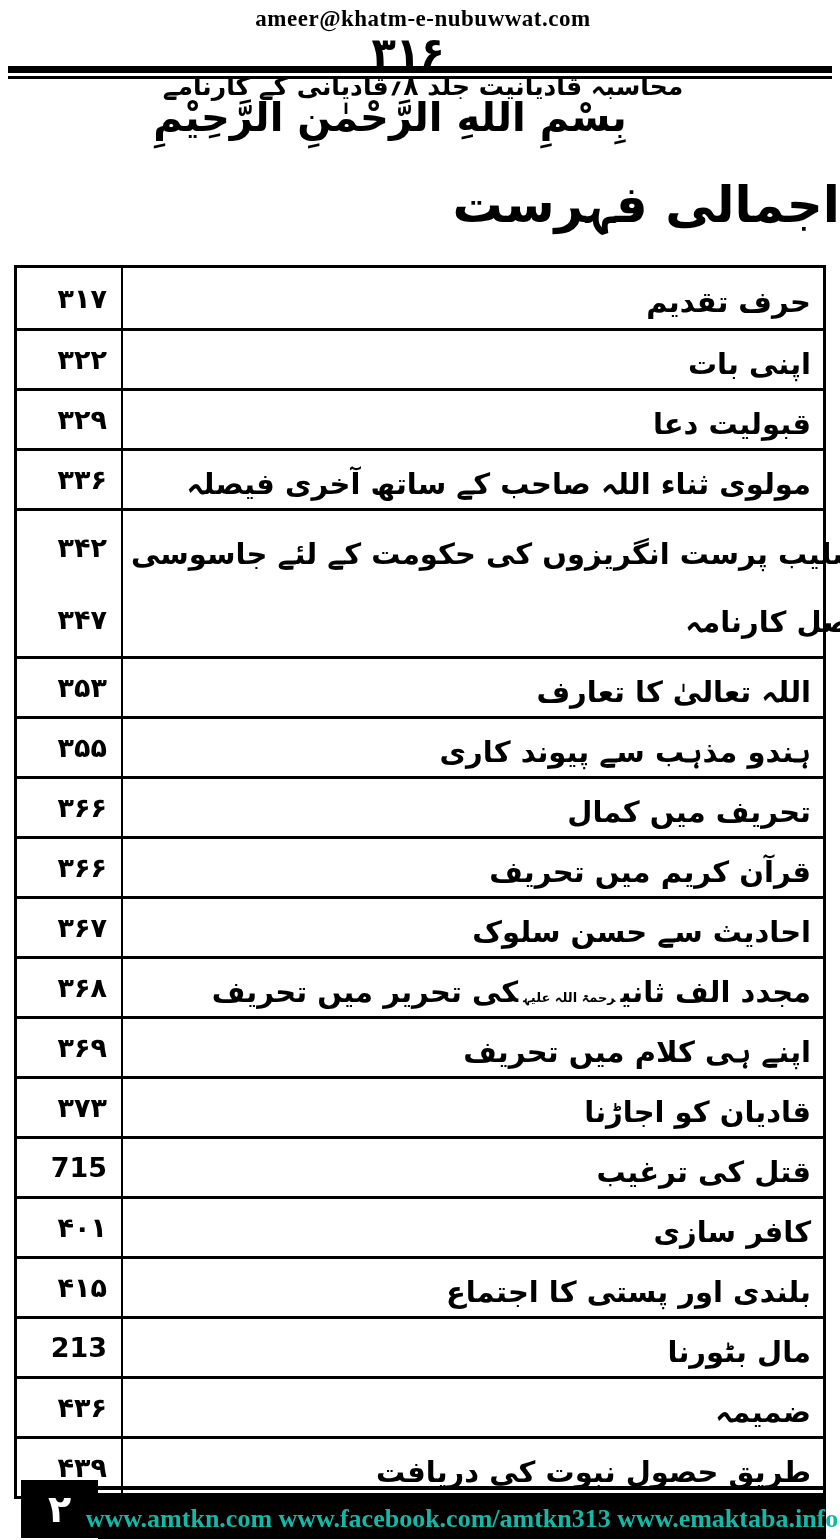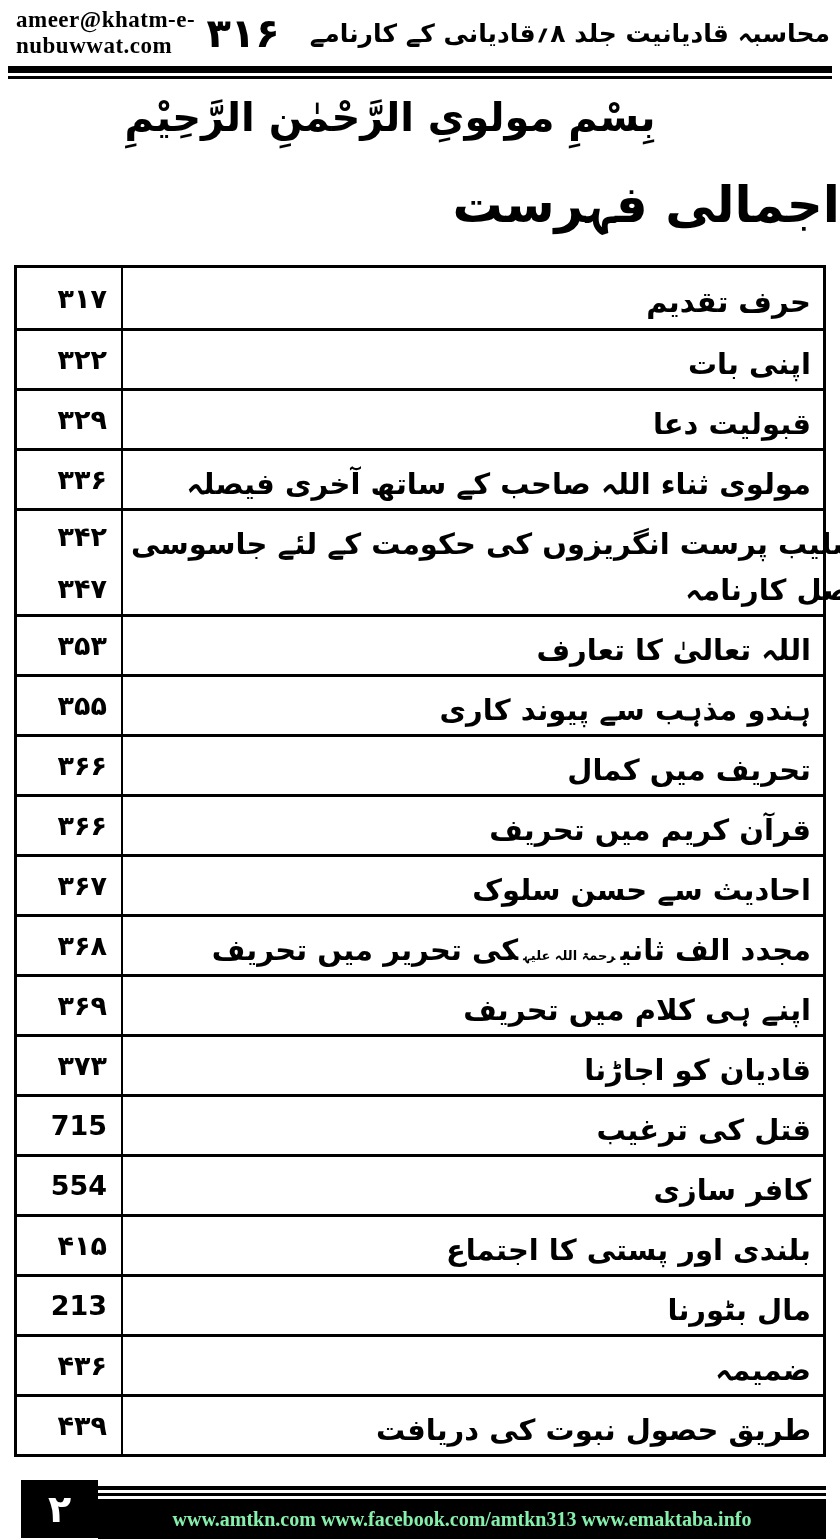--- a/index.html
+++ b/index.html
@@ -5,21 +5,21 @@
   html,body { margin:0; padding:0; }
   body {
     width:840px; height:1540px; position:relative;
     background:#ffffff; color:#000;
     font-family:"DejaVu Sans", sans-serif;
     overflow:hidden;
   }
   
   .header {
     position:absolute; top:6px; left:16px; right:10px; height:54px;
-    display:flex; justify-content:space-between; align-items:center;
+    display:flex; justify-content:space-between; align-items:center;flex-direction:column;
   }
   .header-email {
     font-family:"Liberation Serif", serif;
     font-weight:bold; font-size:23px; letter-spacing:0.5px;
   }
   .header-pagenum {
     font-weight:bold; font-size:40px; line-height:1;
     padding-right:30px;
   }
   .header-booktitle {
@@ -43,21 +43,21 @@
   .toc {
     position:absolute; top:265px; left:14px; width:812px;
     border:3px solid #000; box-sizing:border-box;
     display:flex; flex-direction:column;
   }
   .toc-row {
     display:flex; height:60px; box-sizing:border-box;
     border-top:3px solid #000;
   }
   .toc-row:first-child { border-top:none; }
-  .toc-row-double { height:106px; }
+  .toc-row-double { height:148px; }
   .num-cell {
     width:106px; flex:0 0 106px; box-sizing:border-box;
     border-right:2.5px solid #000;
     display:flex; flex-direction:column; justify-content:space-around;
   }
   .num {
     text-align:right; padding-right:14px;
     font-weight:bold; font-size:27px; line-height:1;
   }
   .title-cell {
@@ -75,41 +75,41 @@
   .footer-pagebox {
     position:absolute; left:21px; top:2px; width:77px; height:58px;
     background:#000; color:#fff;
     display:flex; align-items:center; justify-content:center;
     font-weight:bold; font-size:38px;
   }
   .footer-right { position:absolute; left:98px; right:14px; top:8px; }
   .footer-right .fr1 { height:4px; background:#000; margin-bottom:3px; }
   .footer-right .fr2 { height:3px; background:#000; margin-bottom:3px; }
   .footer-bar {
-    height:40px; background:#000; color:#86efac;
+    height:40px; background:#000; color:#14b8a6;
     display:flex; align-items:center; justify-content:center;
     font-family:"Liberation Serif", serif;
-    font-weight:bold; font-size:20px; white-space:nowrap;
+    font-weight:bold; font-size:26px; white-space:nowrap;
   }
 </style>
 </head>
 <body>
 
 <div class="header">
   <span class="header-email">ameer@khatm-e-nubuwwat.com</span>
   <span class="header-pagenum">۳۱۶</span>
   <span class="header-booktitle">محاسبہ قادیانیت جلد ۸؍قادیانی کے کارنامے</span>
 </div>
 
 <div class="rule-top" style="top:66px">
   <div class="r1"></div>
   <div class="r2"></div>
 </div>
 
-<div class="bismillah">بِسْمِ مولویِ الرَّحْمٰنِ الرَّحِيْمِ</div>
+<div class="bismillah">بِسْمِ اللهِ الرَّحْمٰنِ الرَّحِيْمِ</div>
 
 <div class="page-title">اجمالی فہرست</div>
 
 <div class="toc">
   <div style="display:contents"><div class="toc-row">
         <div class="num-cell">
           <div class="num">۳۱۷</div>
         </div>
         <div class="title-cell">
           <div class="title"><span>حرف تقدیم</span></div>
@@ -202,21 +202,21 @@
         </div>
       </div><div class="toc-row">
         <div class="num-cell">
           <div class="num">715</div>
         </div>
         <div class="title-cell">
           <div class="title"><span>قتل کی ترغیب</span></div>
         </div>
       </div><div class="toc-row">
         <div class="num-cell">
-          <div class="num">554</div>
+          <div class="num">۴۰۱</div>
         </div>
         <div class="title-cell">
           <div class="title"><span>کافر سازی</span></div>
         </div>
       </div><div class="toc-row">
         <div class="num-cell">
           <div class="num">۴۱۵</div>
         </div>
         <div class="title-cell">
           <div class="title"><span>بلندی اور پستی کا اجتماع</span></div>

